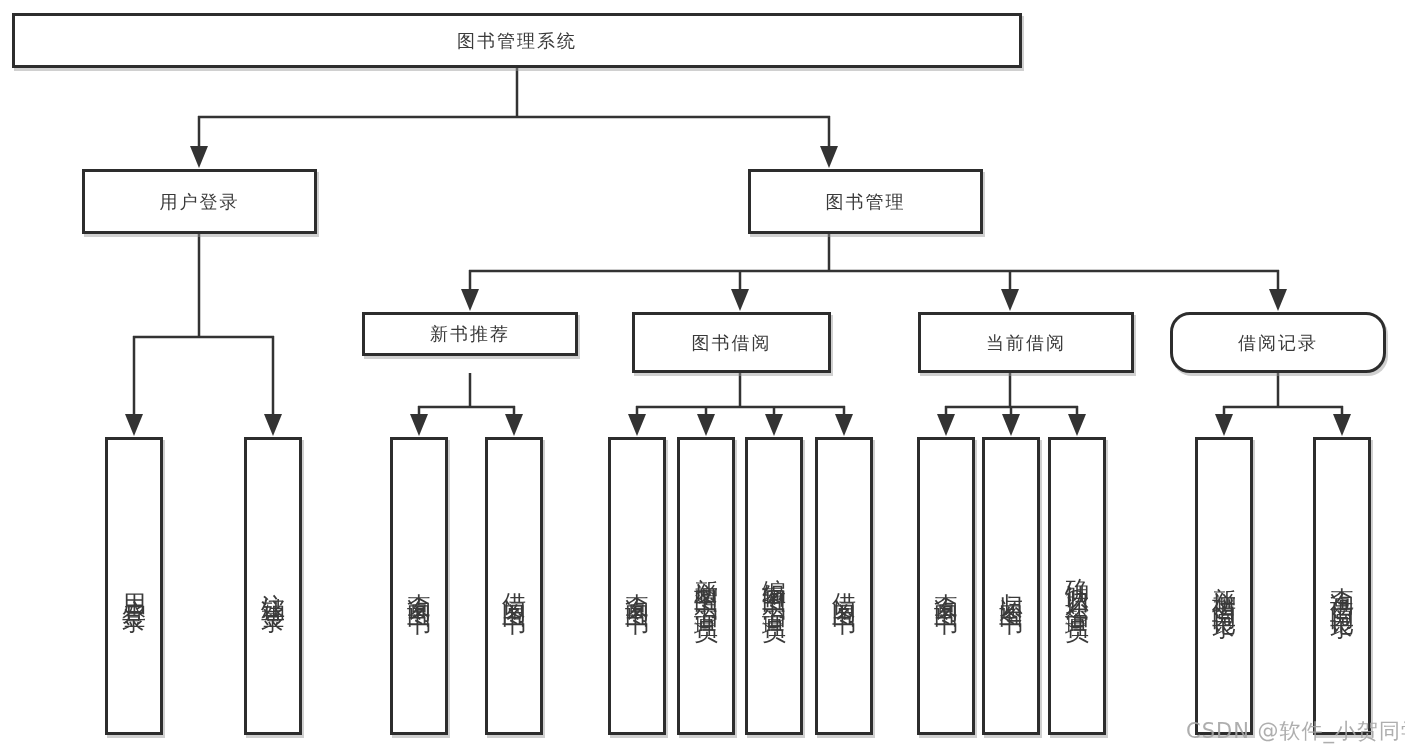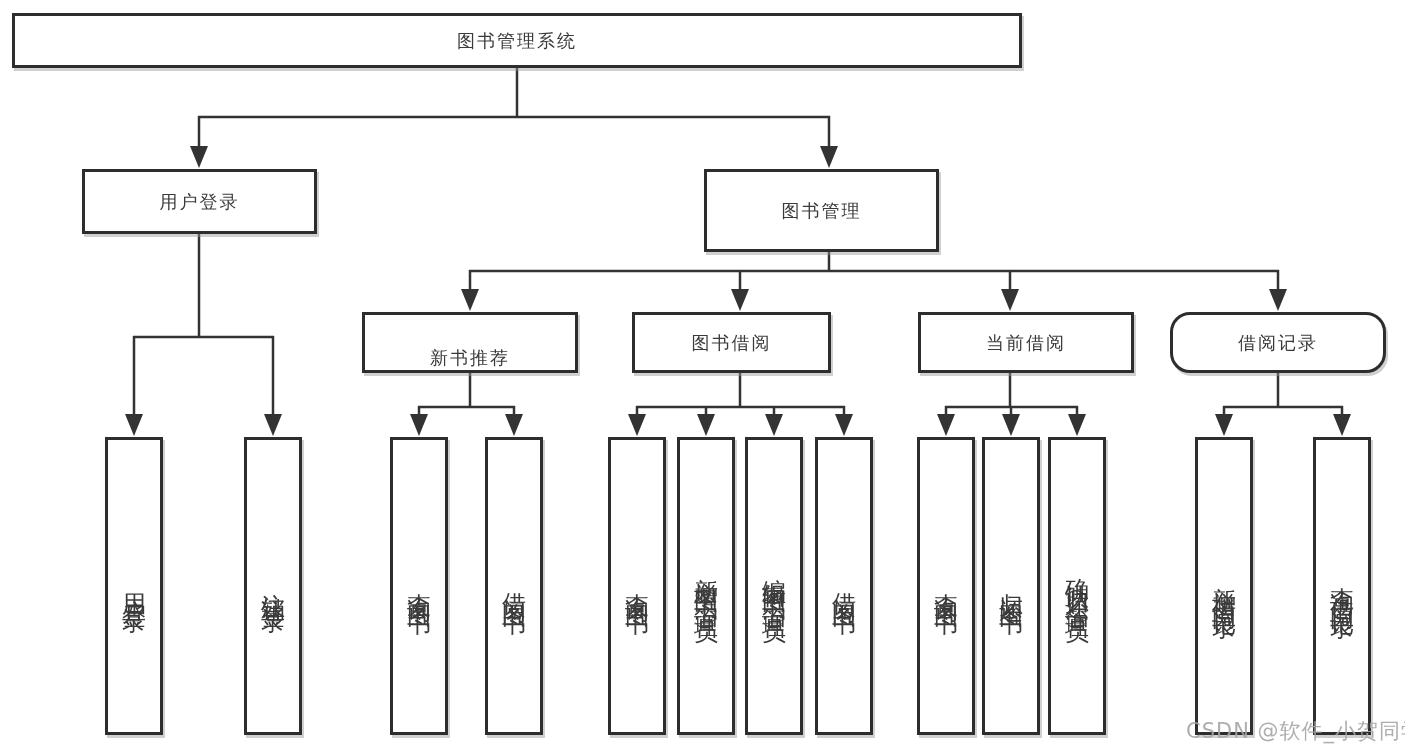--- a/index.html
+++ b/index.html
@@ -148,25 +148,25 @@
     </g>
   </svg>
 
   <div class="box" style="left:12px; top:13px; width:1010px; height:55px;">
     <span class="hlabel">图书管理系统</span>
   </div>
 
   <div class="box" style="left:82px; top:169px; width:235px; height:65px;">
     <span class="hlabel">用户登录</span>
   </div>
-  <div class="box" style="left:704px; top:169px; width:235px; height:83px;">
+  <div class="box" style="left:748px; top:169px; width:235px; height:65px;">
     <span class="hlabel">图书管理</span>
   </div>
 
-  <div class="box" style="left:362px; top:312px; width:216px; height:61px;align-items:flex-end;">
+  <div class="box" style="left:362px; top:312px; width:216px; height:44px;">
     <span class="hlabel">新书推荐</span>
   </div>
   <div class="box" style="left:632px; top:312px; width:199px; height:61px;">
     <span class="hlabel">图书借阅</span>
   </div>
   <div class="box" style="left:902px; top:312px; width:216px; height:61px;margin-left:16px;">
     <span class="hlabel">当前借阅</span>
   </div>
   <div class="box" style="left:1170px; top:312px; width:216px; height:61px;border-radius:20px;">
     <span class="hlabel">借阅记录</span>

